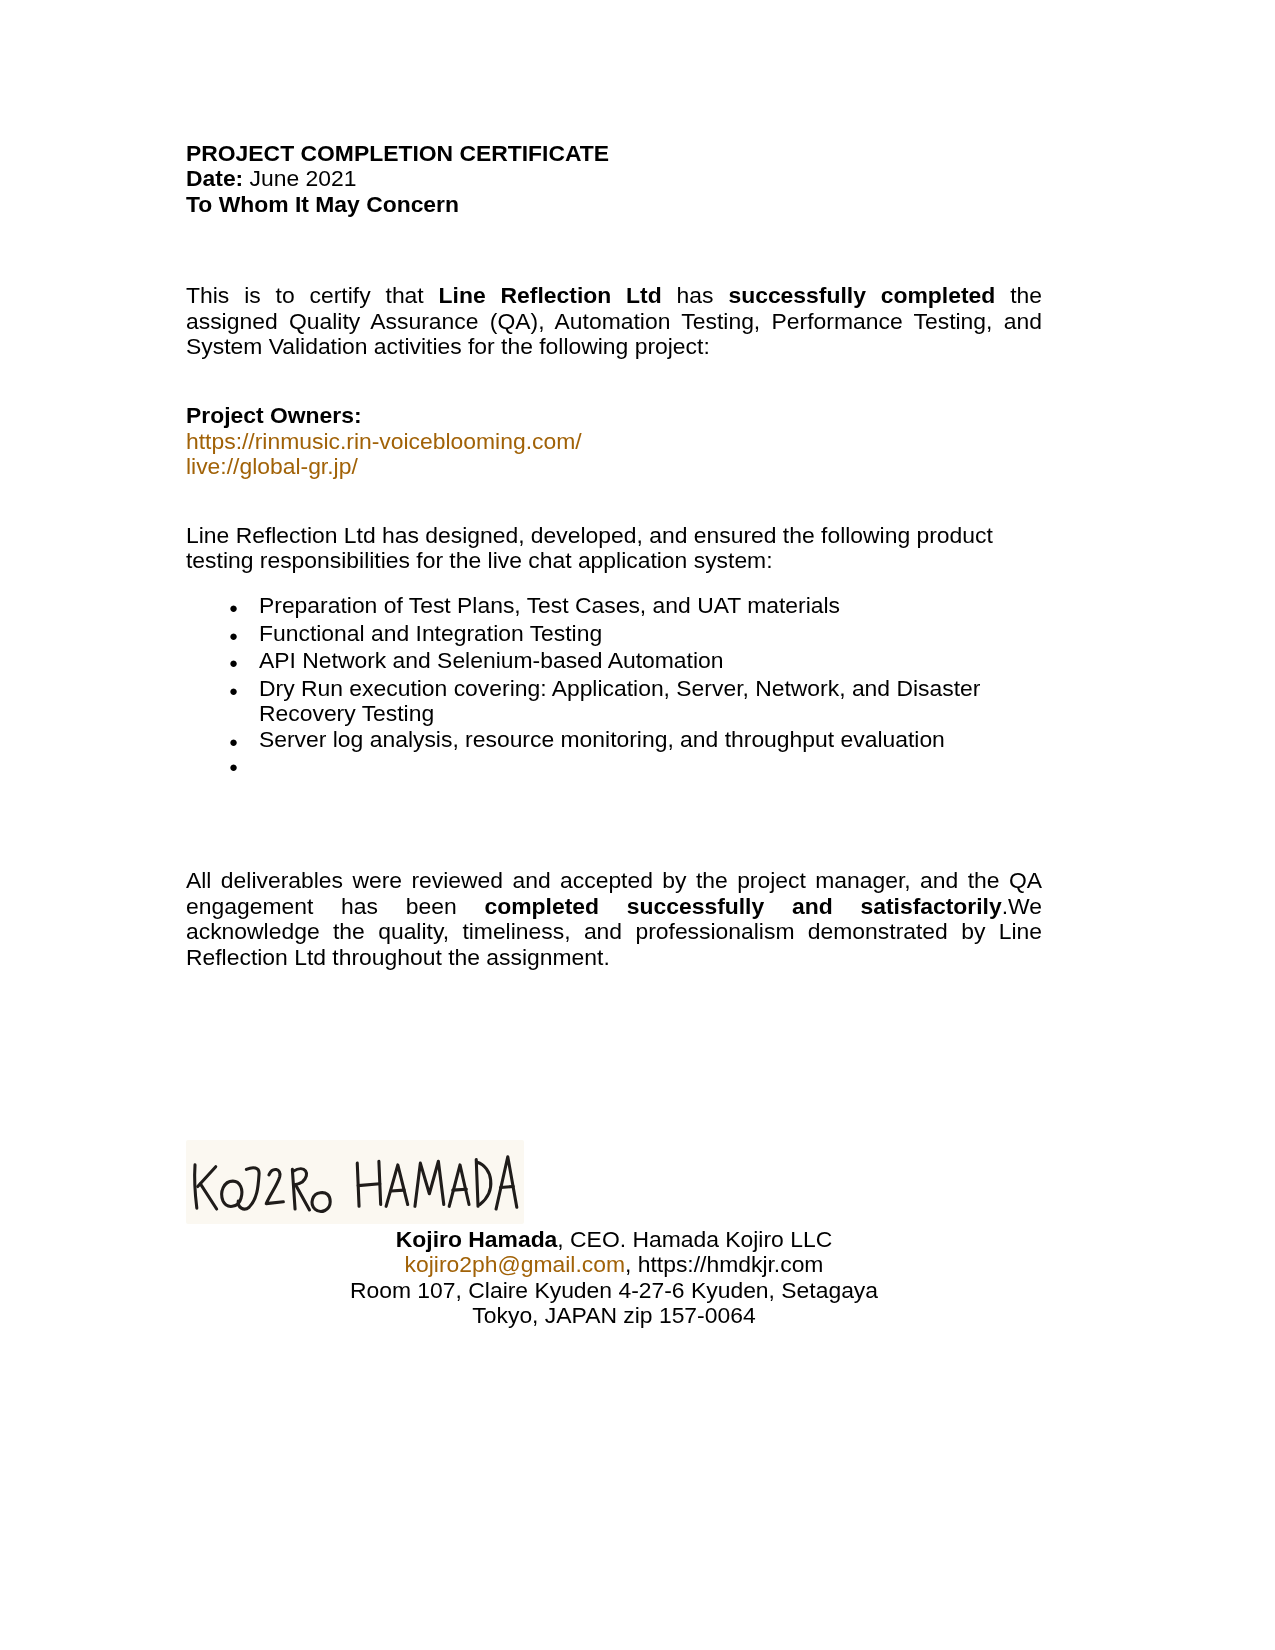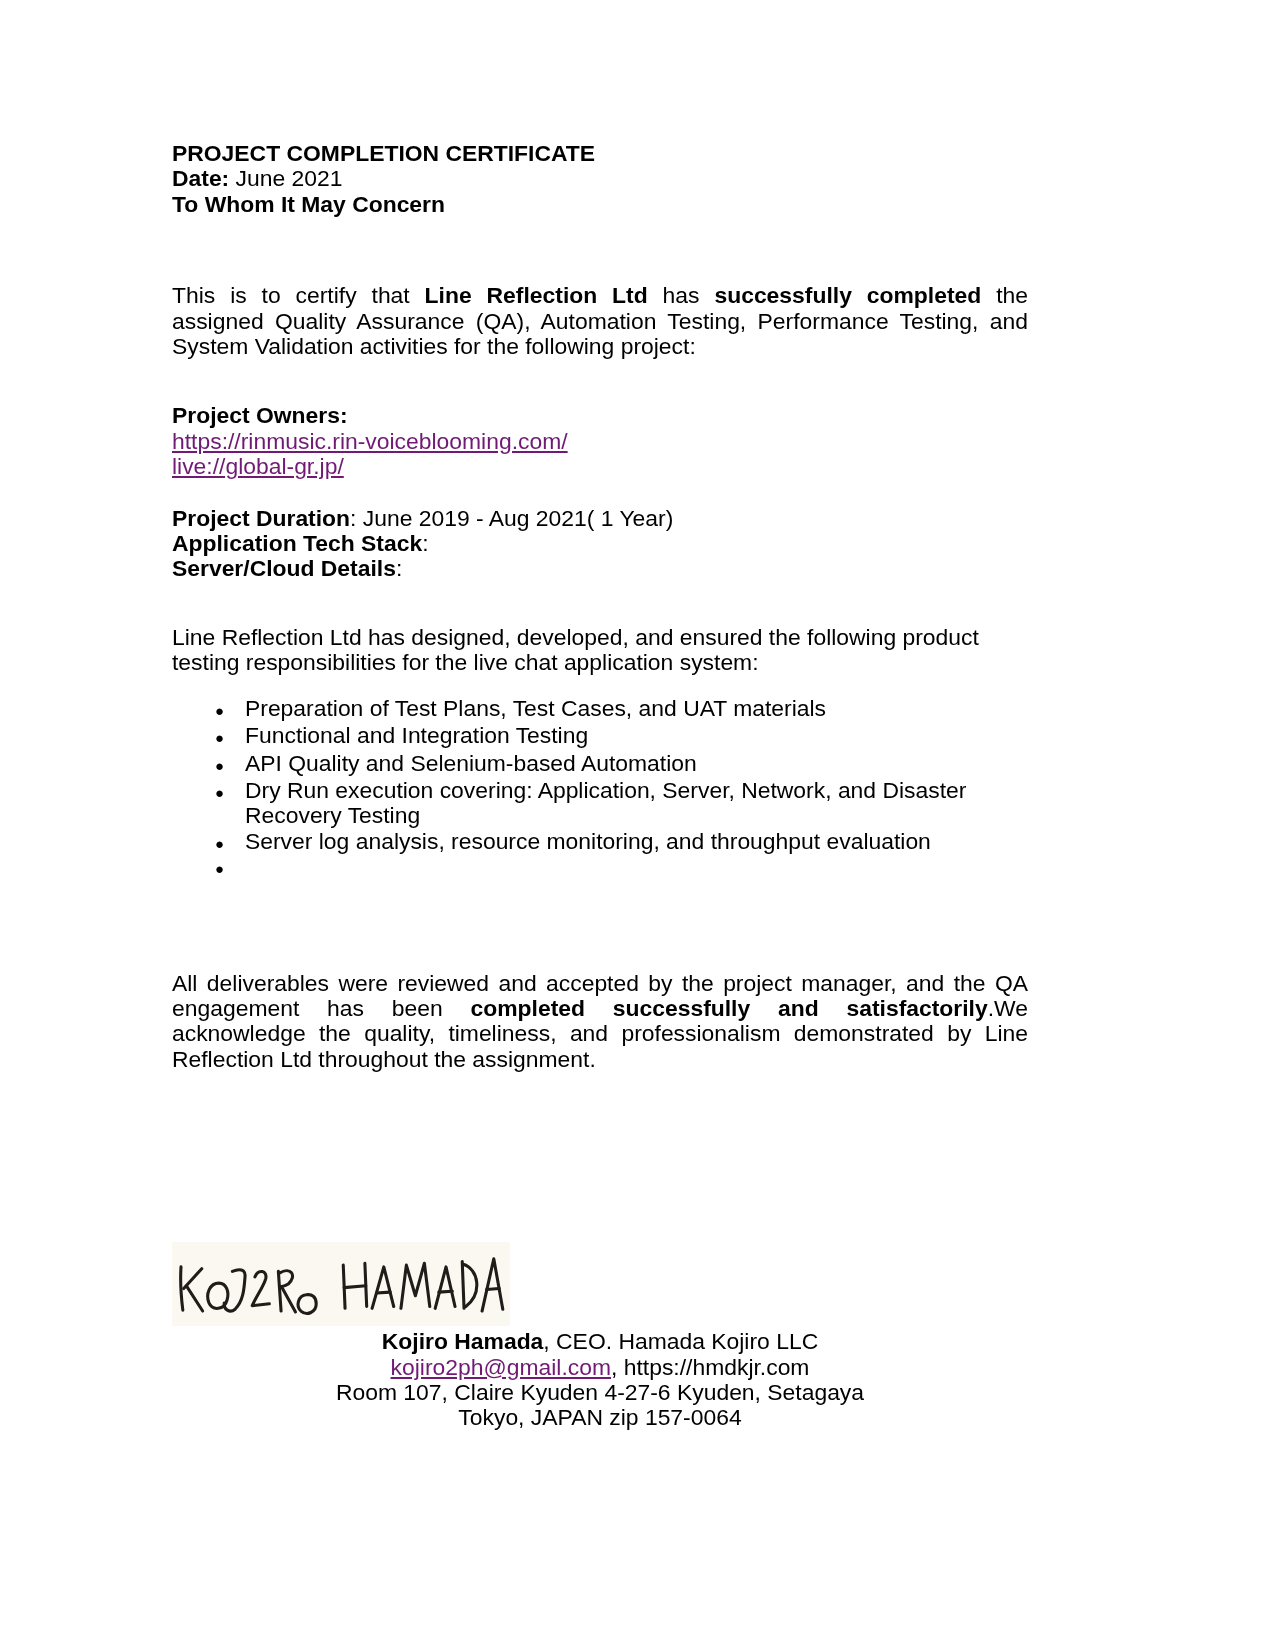--- a/index.html
+++ b/index.html
@@ -12,31 +12,30 @@
   body {
     width: 1275px;
     height: 1650px;
     overflow: hidden;
     position: relative;
     font-size: 22.9px;
     line-height: 25.4px;
   }
   .page {
     position: absolute;
-    left: 172px;
+    left: 186px;
     top: 141px;
     width: 856px;
   }
   .b { font-weight: bold; }
   .line { white-space: pre-wrap; }
   .justify { text-align: justify; }
   p, .block { margin: 0; }
   a.link {
-    color: #701a75;
-    text-decoration: underline;
+    color: #a16207;
     cursor: pointer;
   }
   .intro-para   { margin-top: 66px; }
   .project-a    { margin-top: 44px; }
   .project-b    { margin-top: 26px; }
   .resp-intro   { margin-top: 43px; }
   .resp-list    { margin-top: 20px; }
   .li-row { display: flex; align-items: baseline; }
   .li-dot {
     flex: 0 0 30px;
@@ -68,40 +67,35 @@
   </div>
 
   <p class="intro-para justify"><span>This is to certify that </span><span class="b">Line Reflection Ltd</span><span> has </span><span class="b">successfully completed</span><span> the assigned Quality Assurance (QA), Automation Testing, Performance Testing, and System Validation activities for the following project:</span></p>
 
   <div class="block project-a">
     <div class="line b">Project Owners:</div>
     <div class="line"><a class="link">https://rinmusic.rin-voiceblooming.com/</a></div>
     <div class="line"><a class="link">live://global-gr.jp/</a></div>
   </div>
 
-  <div class="block project-b">
-    <div class="line"><span class="b">Project Duration</span><span>: June 2019 - Aug 2021( 1 Year)</span></div>
-    <div class="line"><span class="b">Application Tech Stack</span><span>:</span></div>
-    <div class="line"><span class="b">Server/Cloud Details</span><span>:</span></div>
-  </div>
 
   <p class="resp-intro">Line Reflection Ltd has designed, developed, and ensured the following product testing responsibilities for the live chat application system:</p>
 
   <div class="resp-list">
     <div class="li-row">
         <span class="li-dot">●</span>
         <span class="li-text">Preparation of Test Plans, Test Cases, and UAT materials</span>
       </div>
     <div class="li-row">
         <span class="li-dot">●</span>
         <span class="li-text">Functional and Integration Testing</span>
       </div>
     <div class="li-row">
         <span class="li-dot">●</span>
-        <span class="li-text">API Quality and Selenium-based Automation</span>
+        <span class="li-text">API Network and Selenium-based Automation</span>
       </div>
     <div class="li-row">
         <span class="li-dot">●</span>
         <span class="li-text">Dry Run execution covering: Application, Server, Network, and Disaster Recovery Testing</span>
       </div>
     <div class="li-row">
         <span class="li-dot">●</span>
         <span class="li-text">Server log analysis, resource monitoring, and throughput evaluation</span>
       </div>
     <div class="li-row">

